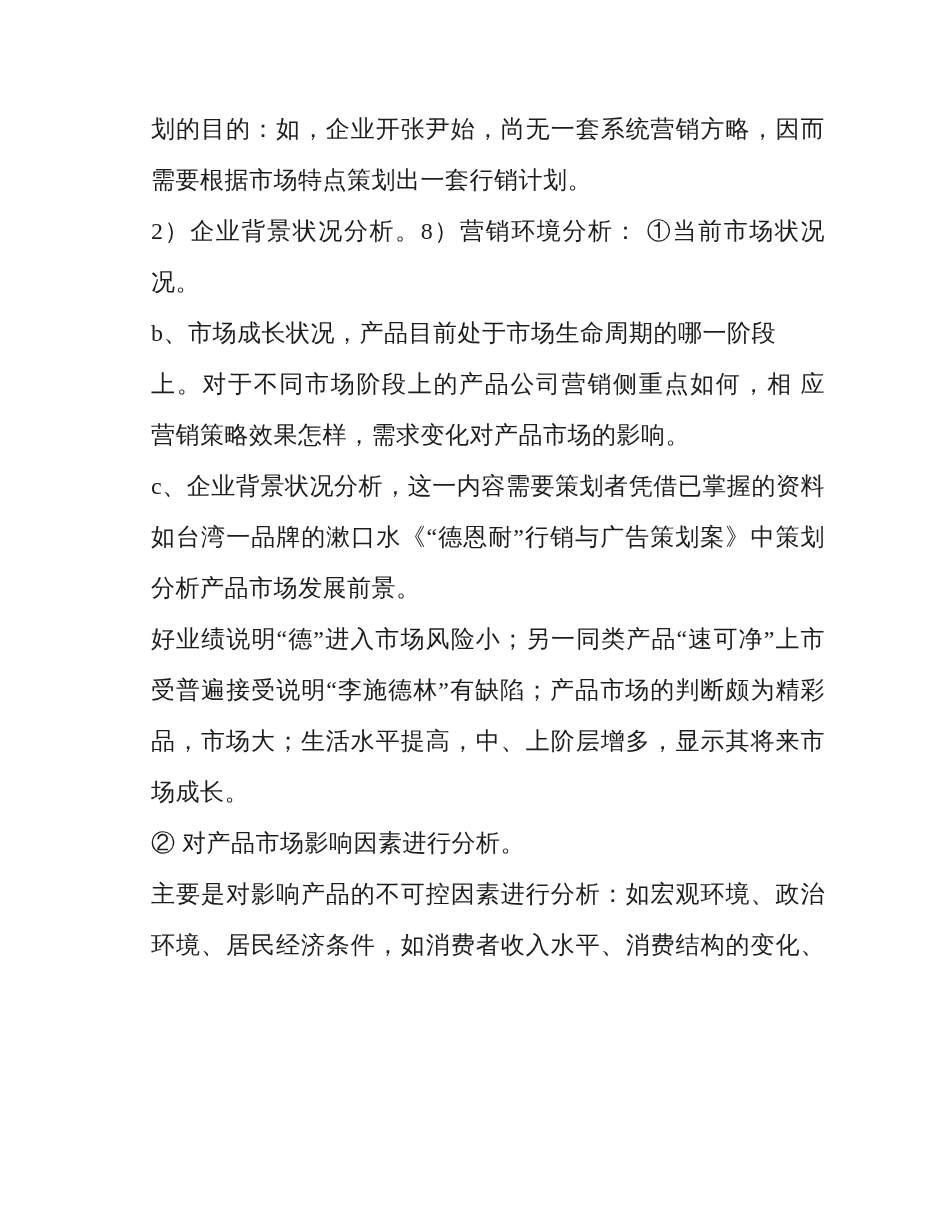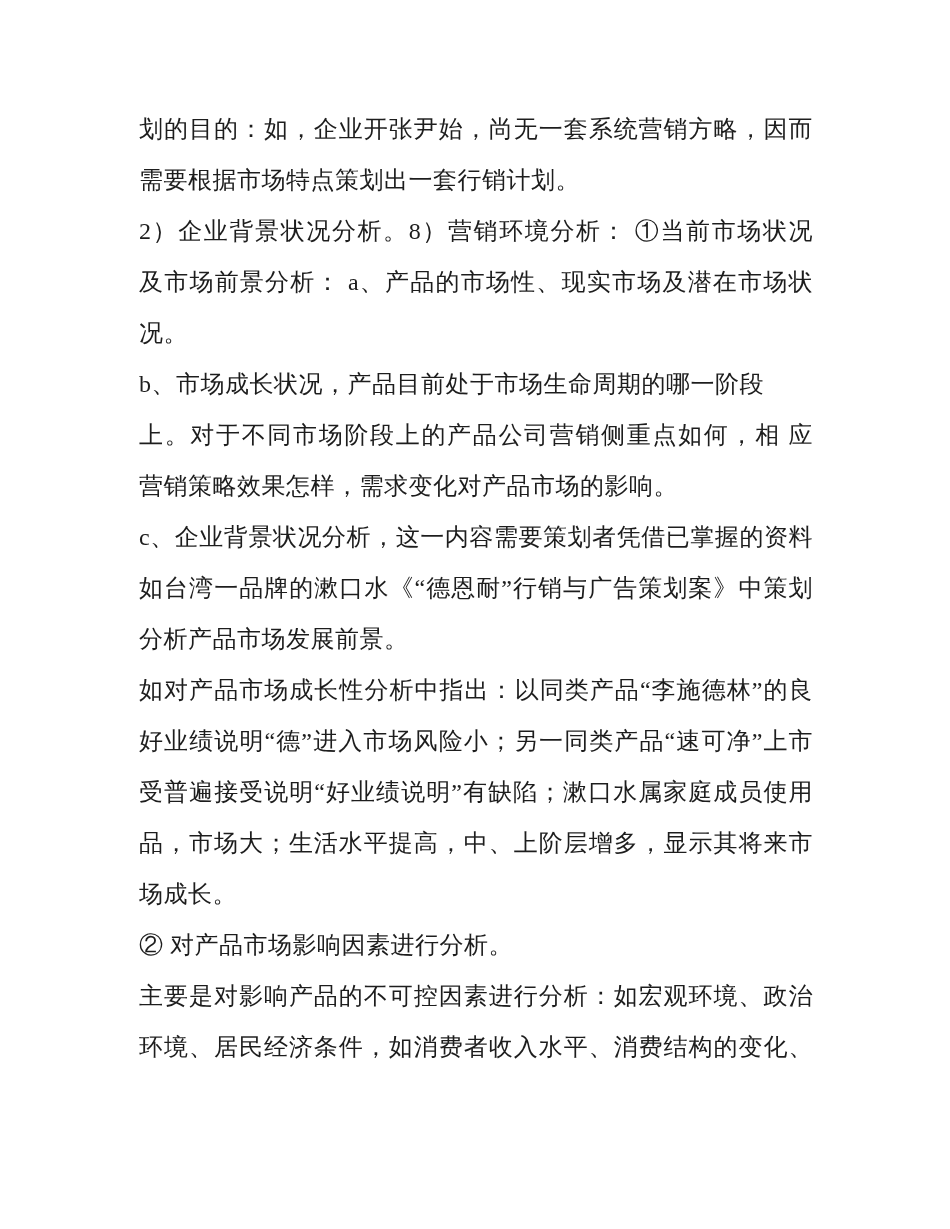--- a/index.html
+++ b/index.html
@@ -9,21 +9,21 @@
   body {
     width: 950px;
     height: 1229px;
     background: #ffffff;
     font-family: "Liberation Serif", "DejaVu Serif", serif;
     overflow: hidden;
     position: relative;
   }
   .doc {
     position: absolute;
-    left: 139px;
+    left: 151px;
     top: 104px;
     width: 674px;
   }
   .line {
     font-size: 24px;
     line-height: 51px;
     height: 51px;
     color: #1d1d1d;
     white-space: pre-wrap;
     letter-spacing: 0.5px;
@@ -37,29 +37,27 @@
     text-align-last: left;
   }
 </style>
 </head>
 <body style="background: rgb(255, 255, 255);">
 
 <div class="doc">
   <div class="line justify">划的目的：如，企业开张尹始，尚无一套系统营销方略，因而</div>
   <div class="line left">需要根据市场特点策划出一套行销计划。</div>
   <div class="line justify">2）企业背景状况分析。8）营销环境分析： ①当前市场状况</div>
-  <div class="line justify">及市场前景分析： a、产品的市场性、现实市场及潜在市场状</div>
   <div class="line left">况。</div>
   <div class="line left">b、市场成长状况，产品目前处于市场生命周期的哪一阶段</div>
   <div class="line justify">上。对于不同市场阶段上的产品公司营销侧重点如何，相 应</div>
   <div class="line left">营销策略效果怎样，需求变化对产品市场的影响。</div>
   <div class="line justify">c、企业背景状况分析，这一内容需要策划者凭借已掌握的资料</div>
   <div class="line justify">如台湾一品牌的漱口水《“德恩耐”行销与广告策划案》中策划</div>
   <div class="line left">分析产品市场发展前景。</div>
-  <div class="line justify">如对产品市场成长性分析中指出：以同类产品“李施德林”的良</div>
   <div class="line justify">好业绩说明“德”进入市场风险小；另一同类产品“速可净”上市</div>
-  <div class="line justify">受普遍接受说明“好业绩说明”有缺陷；漱口水属家庭成员使用</div>
+  <div class="line justify">受普遍接受说明“李施德林”有缺陷；产品市场的判断颇为精彩</div>
   <div class="line justify">品，市场大；生活水平提高，中、上阶层增多，显示其将来市</div>
   <div class="line left">场成长。</div>
   <div class="line left">② 对产品市场影响因素进行分析。</div>
   <div class="line justify">主要是对影响产品的不可控因素进行分析：如宏观环境、政治</div>
   <div class="line justify">环境、居民经济条件，如消费者收入水平、消费结构的变化、</div>
 </div>
 
 </body></html>

